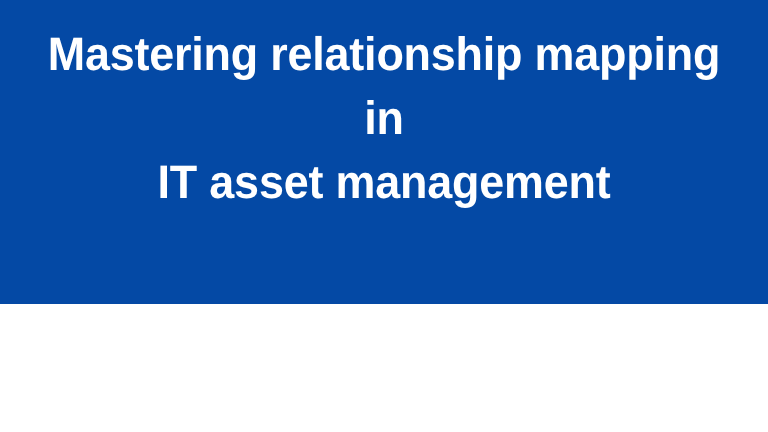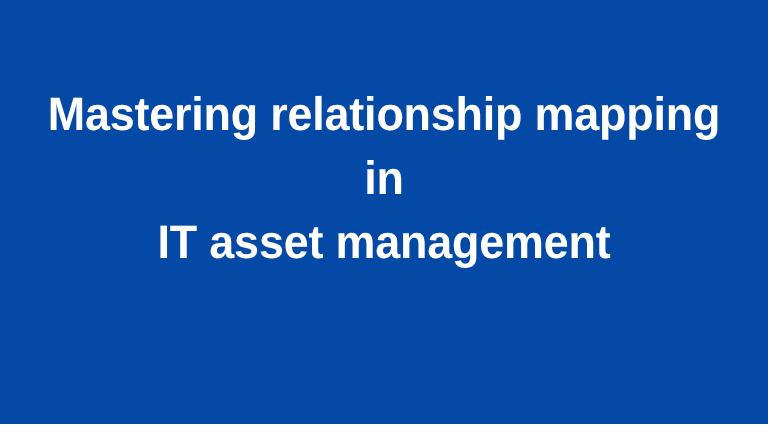--- a/index.html
+++ b/index.html
@@ -13,21 +13,21 @@
     height: 432px;
     overflow: hidden;
     font-family: "Liberation Sans", "DejaVu Sans", sans-serif;
   }
 
   
   .title-card {
     position: relative;
     box-sizing: border-box;
     width: 768px;
-    height: 424px;
+    height: 304px;
     background-color: #0449a5;      
     display: flex;
     flex-direction: column;
     align-items: center;
     justify-content: center;
     overflow: hidden;
   }
 
   
   .heading-block {

